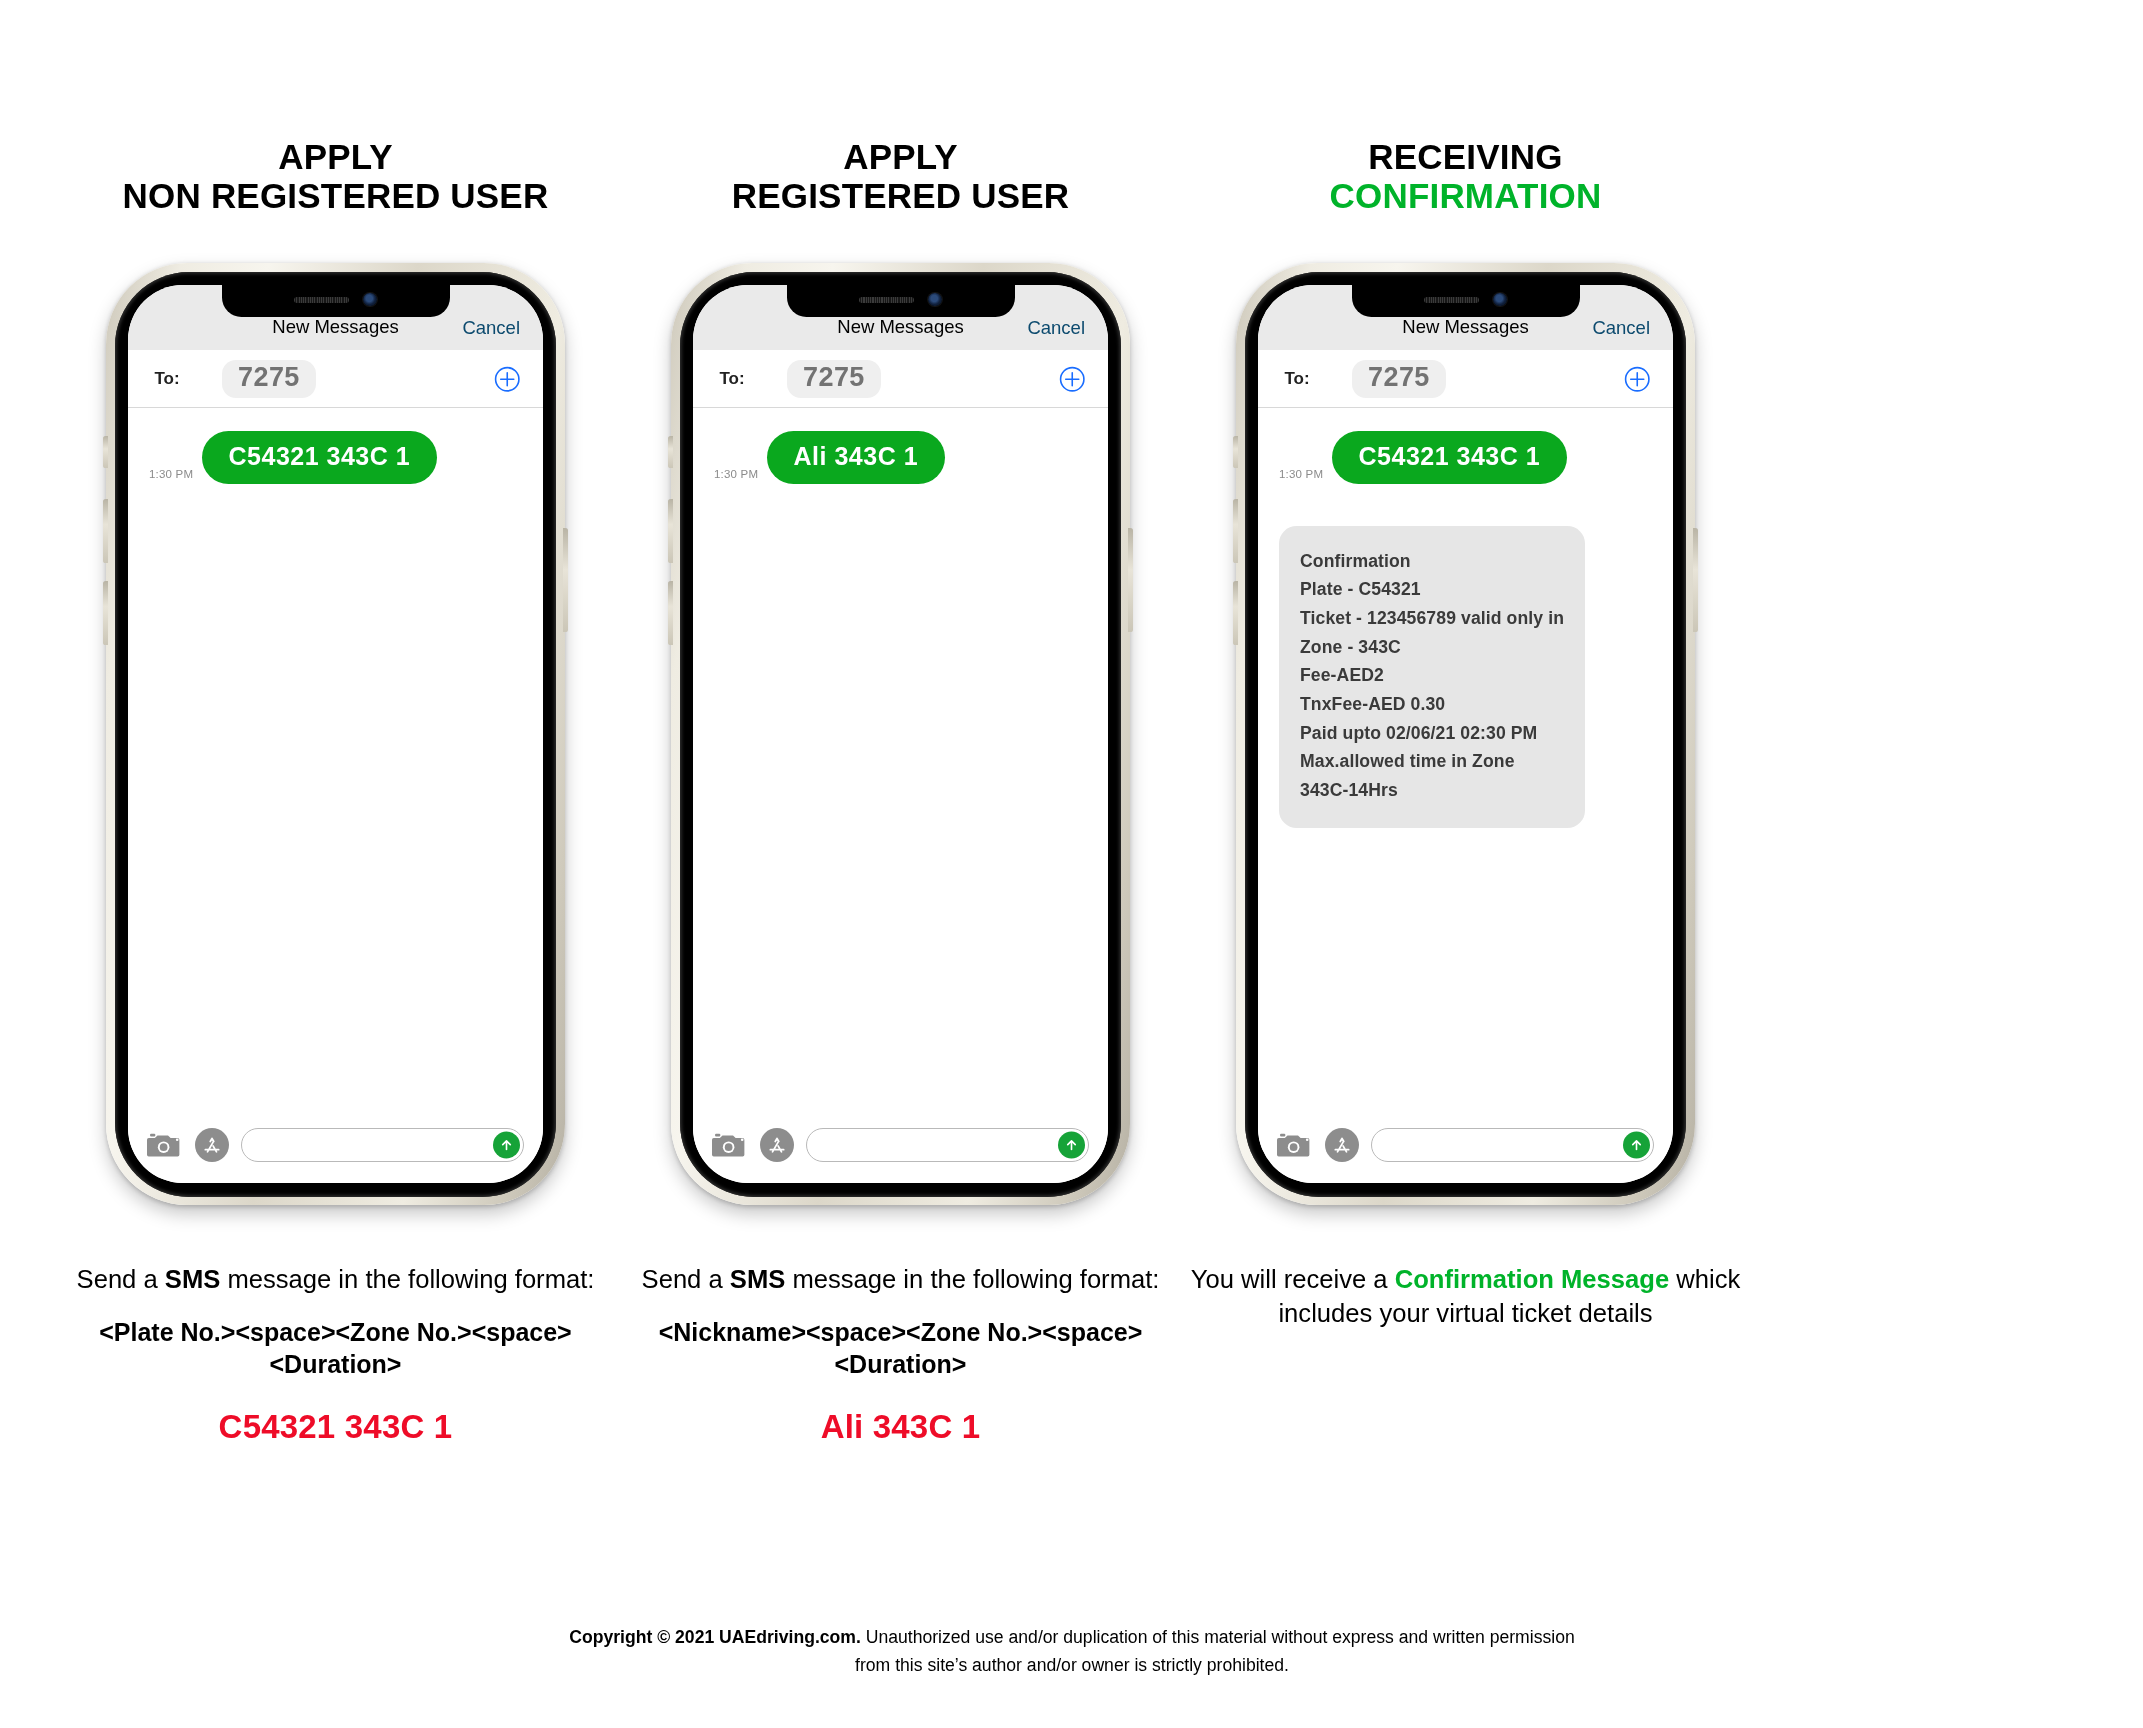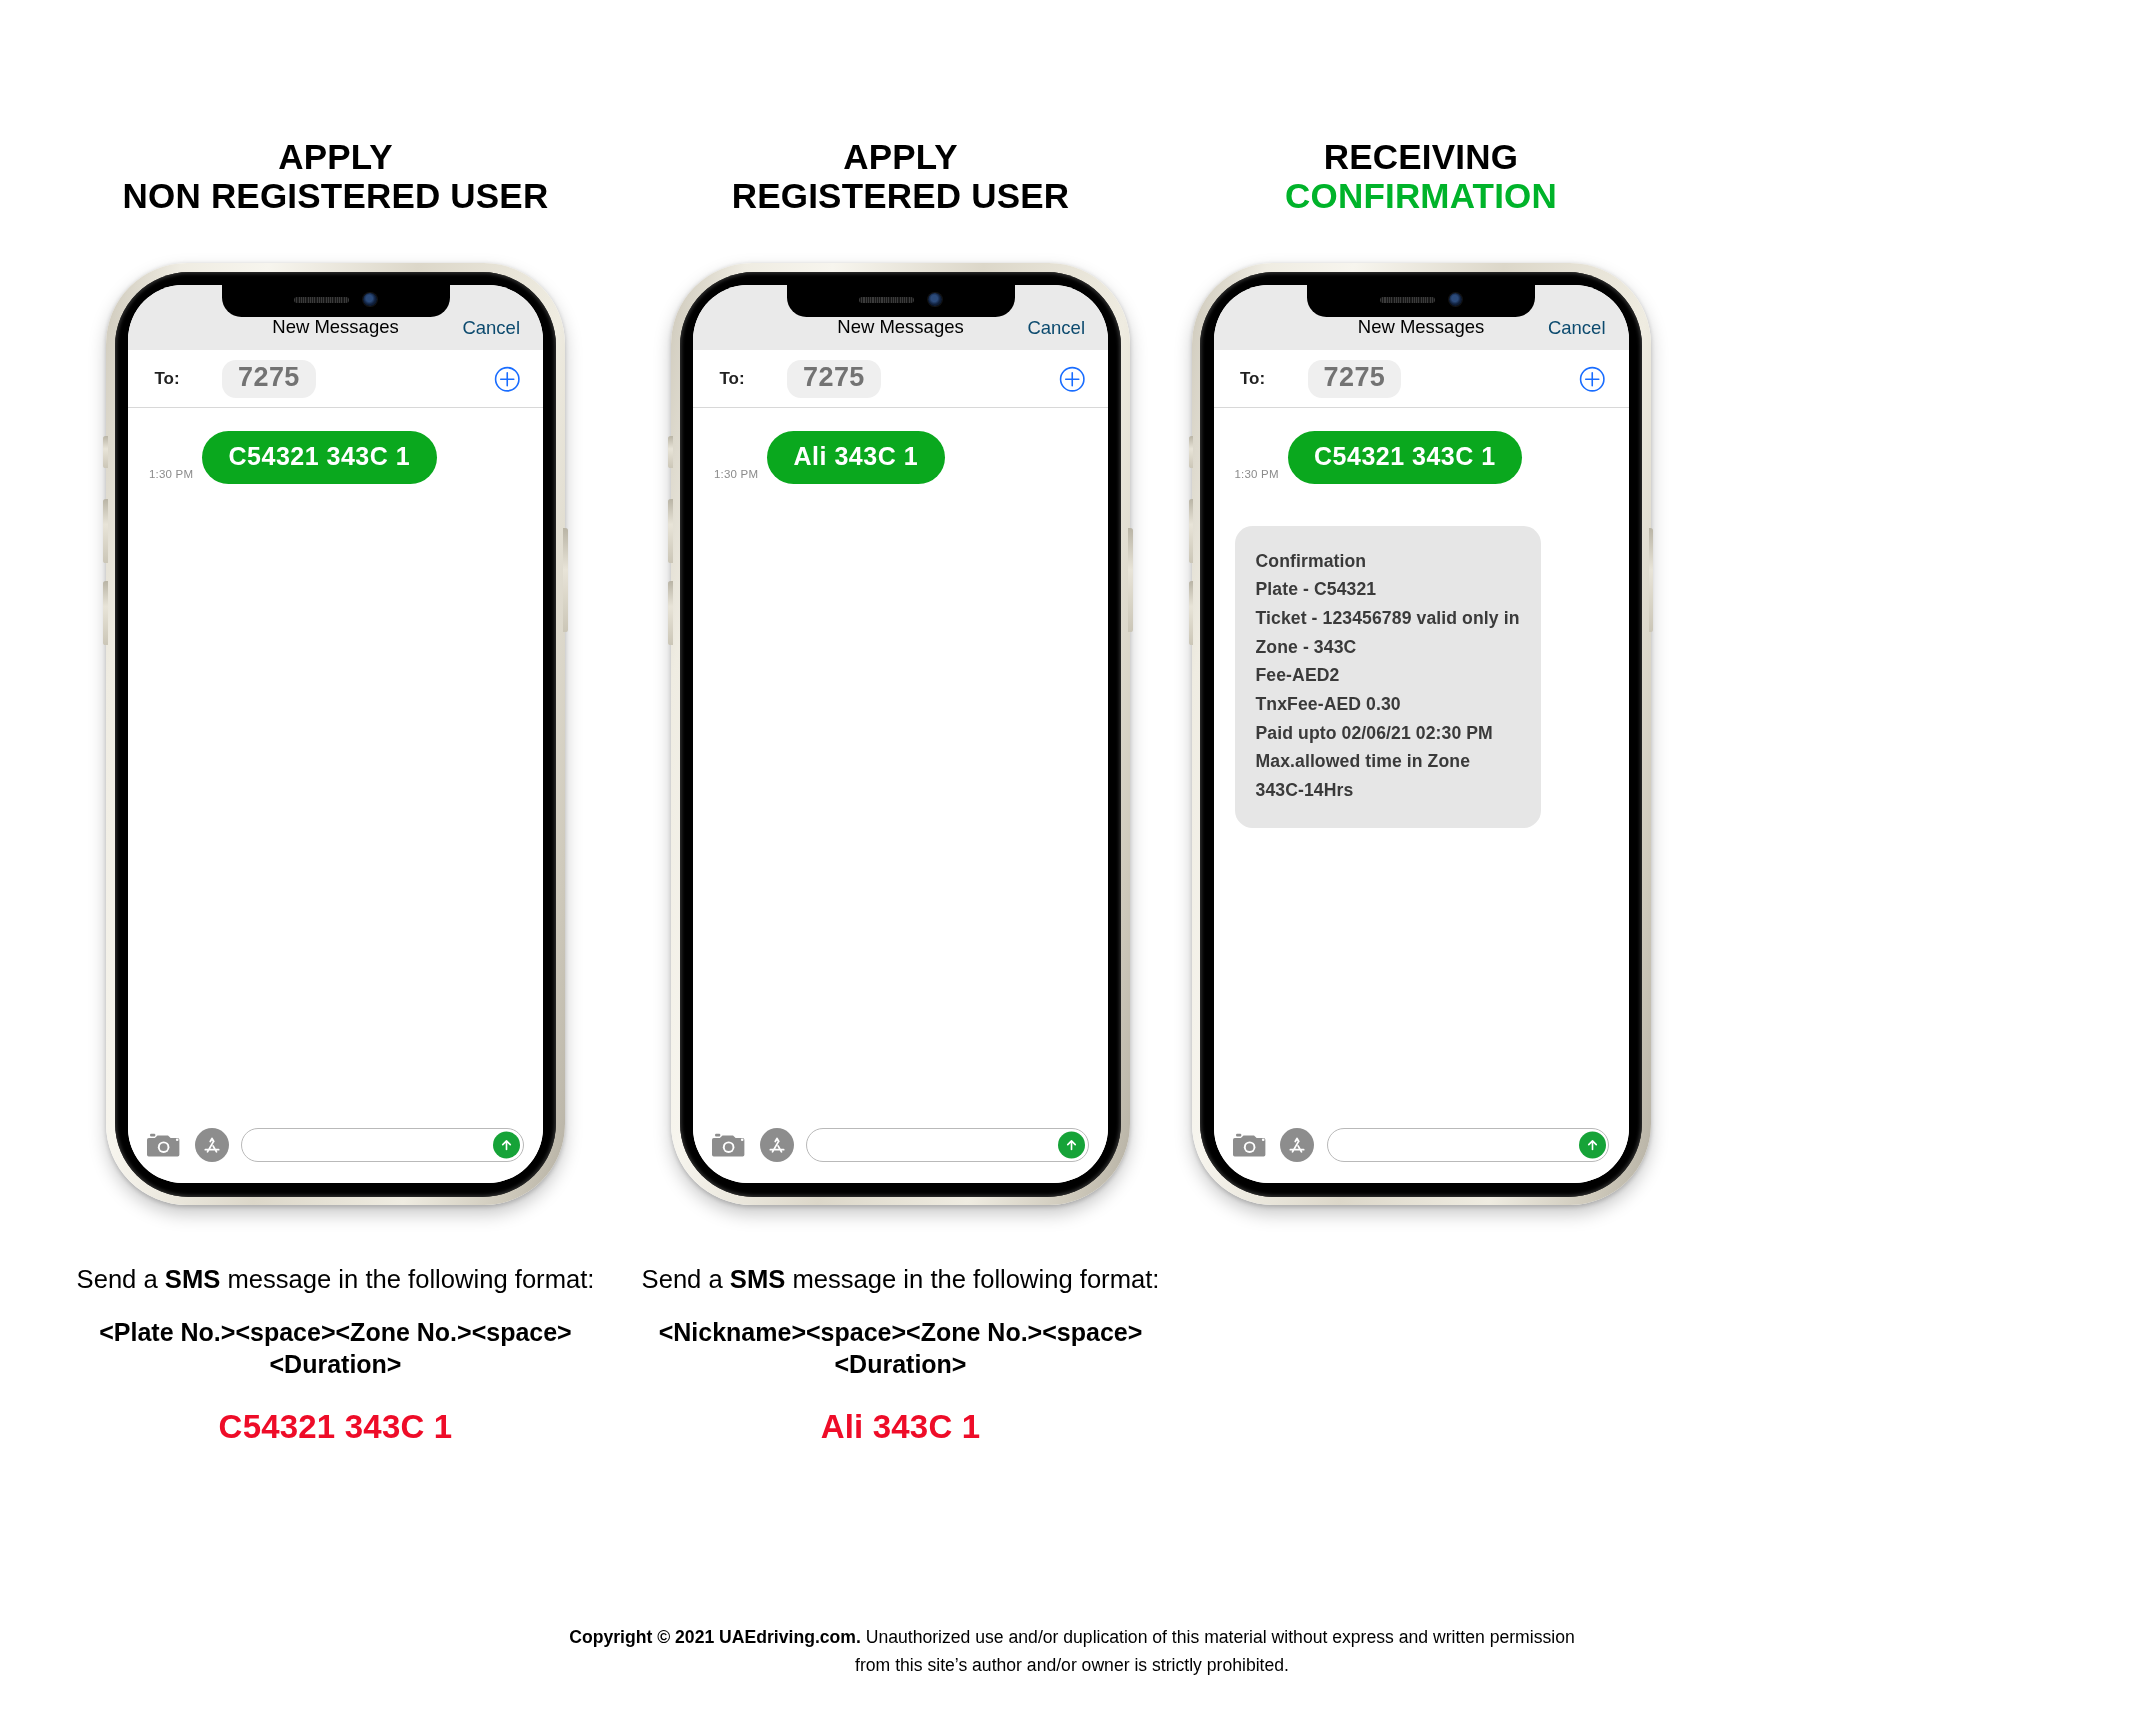--- a/index.html
+++ b/index.html
@@ -559,20 +559,25 @@
               <span class="send-btn">
                 <svg viewBox="0 0 24 24" width="15" height="15">
                     <path d="M12 19V6M12 5.4l-6 6M12 5.4l6 6" stroke="#fff" stroke-width="2.6" stroke-linecap="round" stroke-linejoin="round" fill="none"></path>
                   </svg>
               </span>
             </span>
           </div>
         </div>
       </div>
 
+      <div class="caption">
+        <div class="cap-line1">
+          <span>You will receive a </span><span class="cap-green">Confirmation Message</span><span> whick includes your virtual ticket details</span>
+        </div>
+      </div>
     </div>
 
   </div>
 
   <div class="footer">
     <div><b>Copyright © 2021 UAEdriving.com.</b><span> Unauthorized use and/or duplication of this material without express and written permission</span></div>
     <div>from this site’s author and/or owner is strictly prohibited.</div>
   </div>
 
 </div>

